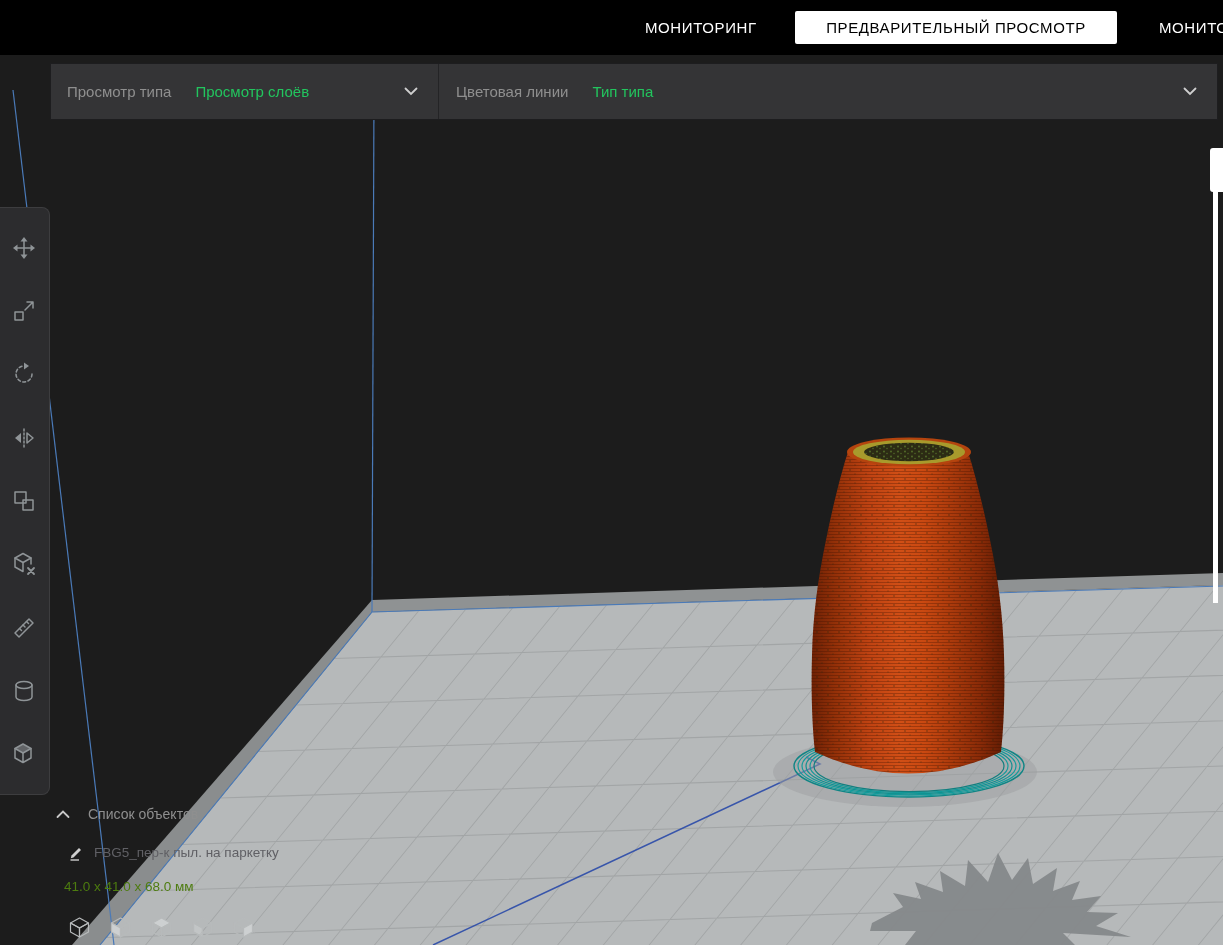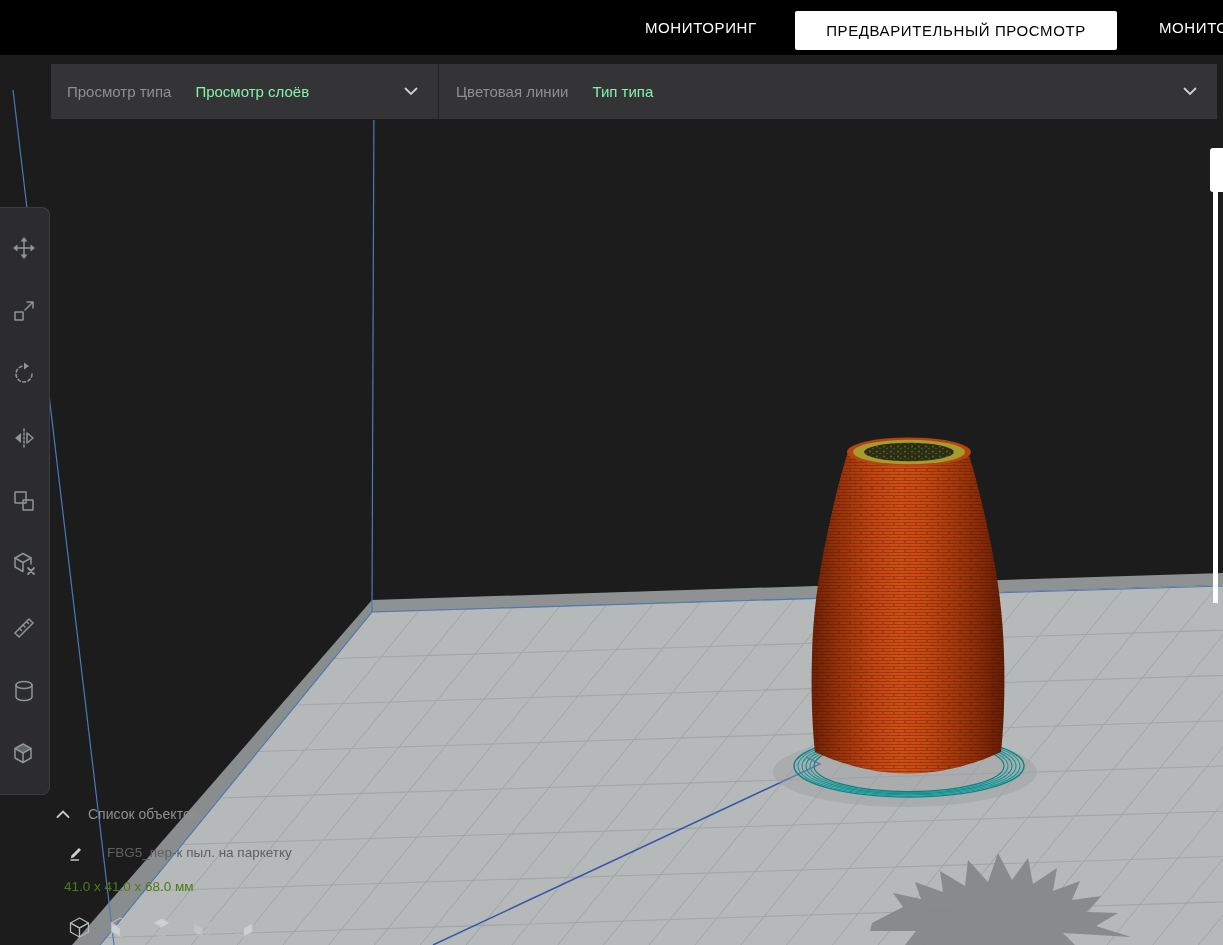--- a/index.html
+++ b/index.html
@@ -13,34 +13,34 @@
   
   #viewport { position:absolute; left:0; top:0; width:1223px; height:945px; z-index:0; }
 
   
   .header { position:absolute; left:0; top:0; width:1223px; height:55px; background:#000; z-index:6; }
   .logo { position:absolute; left:8px; top:8px; color:#fff; font-size:31px; white-space:nowrap; }
   .logo .bold { font-weight:700; }
   .logo .light { font-weight:300; color:#ececec; margin-left:9px; }
   .stage-tab { position:absolute; top:0; height:55px; display:flex; align-items:center;
     color:#fff; font-size:15px; letter-spacing:.6px; white-space:nowrap; cursor:pointer; }
-  .stage-tab.active { top:11px; height:39px; background:#fff; color:#000; border-radius:2px;
+  .stage-tab.active { top:11px; height:33px; background:#fff; color:#000; border-radius:2px;
     justify-content:center; }
   #tab-prepare { left:645px; }
   #tab-preview { left:795px; width:322px; }
   #tab-monitor { left:1159px; }
 
   
   .viewbar { position:absolute; left:50px; top:63px; width:1168px; height:57px;
     background:#343436; border:1px solid #1d1d1f; display:flex; z-index:5; }
   .vb-section { display:flex; align-items:center; cursor:pointer;justify-content:flex-end; }
   .vb-1 { width:388px; border-right:1px solid #242426; padding-left:16px; }
   .vb-2 { flex:1; padding-left:17px; }
   .vb-label { color:#8f8f8f; font-size:15px; white-space:nowrap; }
-  .vb-value { color:#86efac; font-size:15px; margin-left:24px; white-space:nowrap; }
+  .vb-value { color:#22c55e; font-size:15px; margin-left:24px; white-space:nowrap; }
   .vb-chev { margin-left:auto; margin-right:20px; display:flex; }
 
   
   .tools { position:absolute; left:-1px; top:207px; width:51px; height:588px;
     background:#2c2c2e; border:1px solid #3d3d3f; border-left:none;
     border-radius:0 8px 8px 0; z-index:4; display:flex; flex-direction:column;
     justify-content:space-around; align-items:center; padding:8px 0; }
   .tool { width:40px; height:40px; display:flex; align-items:center; justify-content:center;
     cursor:pointer; border-radius:4px; }
   .tool svg { stroke:#8f9497; fill:none; stroke-width:1.5; stroke-linejoin:round; stroke-linecap:round; }
@@ -50,21 +50,21 @@
   .layer-slider { position:absolute; right:0; top:148px; width:15px; height:455px; z-index:4; }
   .layer-slider .handle { position:absolute; right:0; top:0; width:13px; height:44px;
     background:#fff; border-radius:3px 0 0 3px; cursor:pointer; }
   .layer-slider .track { position:absolute; right:5px; top:44px; width:5px; height:411px;
     background:#fff; cursor:pointer; }
 
   
   .objlist-header { position:absolute; left:56px; top:806px; display:flex; align-items:center; z-index:4; cursor:pointer; }
   .objlist-header .title { color:#8f8f8f; font-size:14px; margin-left:18px; }
   .objlist-item { position:absolute; left:68px; top:844px; display:flex; align-items:center; z-index:4; }
-  .objlist-item .name { color:#606065; font-size:13.5px; margin-left:22px; }
+  .objlist-item .name { color:#606065; font-size:13.5px; margin-left:9px; }
   .objlist-dims { position:absolute; left:64px; top:879px; color:#4d7c0f; font-size:13.5px; z-index:4; }
   .view-presets { position:absolute; left:66px; top:914px; display:flex; gap:14px; z-index:4; }
   .view-presets .vp { width:27px; height:27px; display:flex; align-items:center; justify-content:center; cursor:pointer; }
   .view-presets svg { stroke:#b7babb; stroke-width:1.2; fill:none; stroke-linejoin:round; }
   .view-presets .face { fill:#cdd0d1; stroke:#b7babb; }
 </style>
 </head>
 <body>
 
 <div id="viewport">

